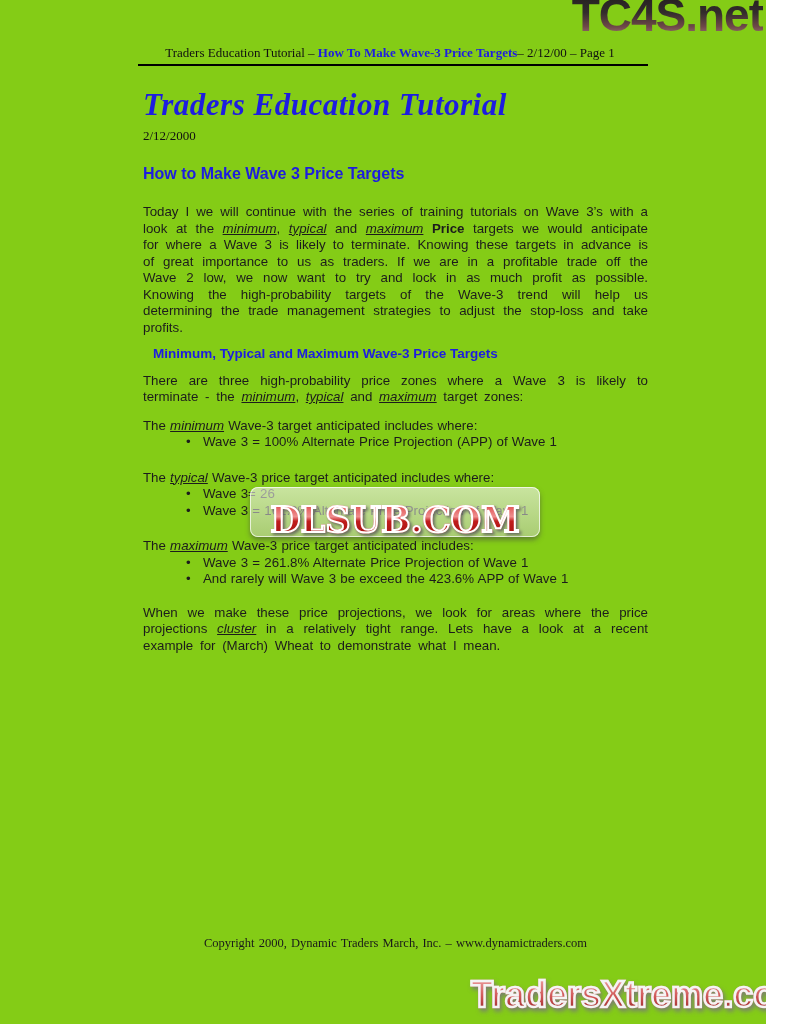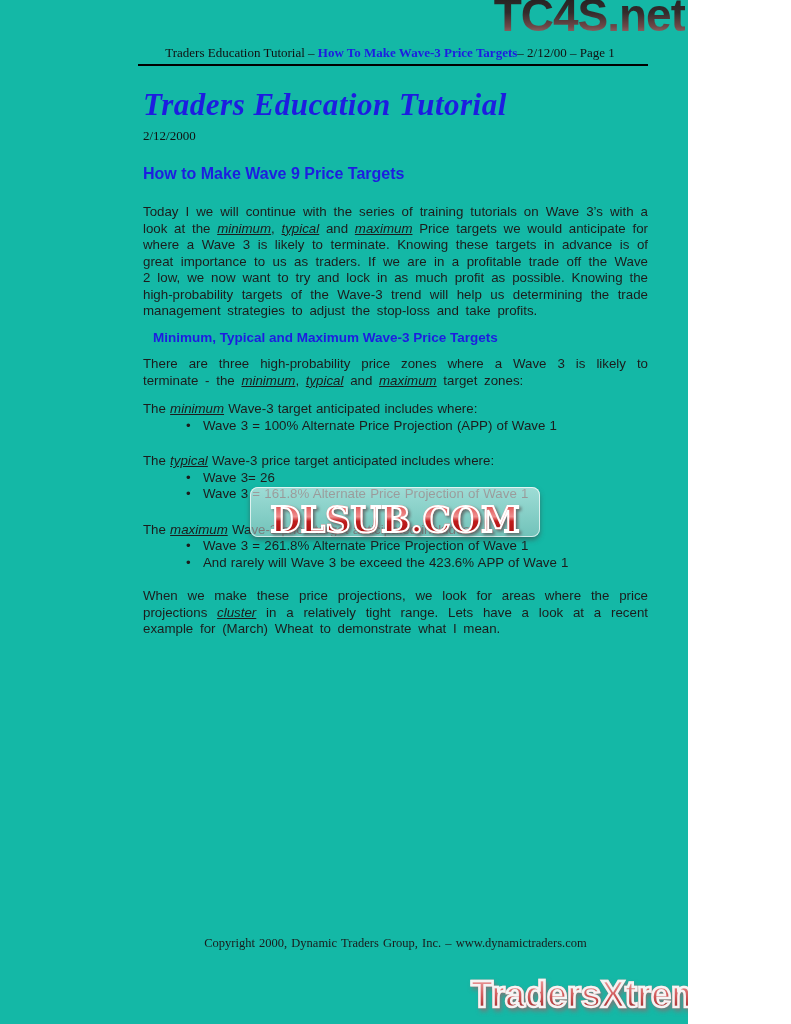--- a/index.html
+++ b/index.html
@@ -1,21 +1,21 @@
 <!DOCTYPE html>
 <html><head>
 <meta charset="utf-8">
 <style>
   :root{
     --blue:#1d1de0;
     --ink:#1c1c1c;
   }
   html,body{margin:0;padding:0;background:#ffffff;}
   .page{
-    position:relative;width:688px;height:1024px;background:#14b8a6;
+    position:relative;width:766px;height:1024px;background:#84cc16;
     overflow:hidden;font-family:"Liberation Sans",sans-serif;color:var(--ink);
   }
 
   
   .tc4s{
     position:absolute;top:-8px;right:3px;
     font:bold 46px/1 "Liberation Sans",sans-serif;letter-spacing:-1px;
     background:linear-gradient(#221e1e 0%,#332c2c 45%,#6e4848 75%,#a87c7c 100%);
     -webkit-background-clip:text;background-clip:text;color:transparent;
     white-space:nowrap;
@@ -36,21 +36,21 @@
     color:var(--blue);letter-spacing:0.5px;
   }
   .doc-date{margin:0 0 20px 0;font:13px/16px "Liberation Serif",serif;color:#111;}
   .doc-heading{margin:0 0 20px 0;font:bold 16px/20px "Liberation Sans",sans-serif;color:var(--blue);}
 
   p.body{
     margin:0;font-size:13.3px;line-height:16.5px;text-align:justify;
     word-spacing:3px;color:var(--ink);
   }
   p.body .it{font-style:italic;text-decoration:underline;}
-  p.body .bd{font-weight:normal;}
+  p.body .bd{font-weight:bold;}
   .mb-par{margin-bottom:3px;}
   .mb-gap{margin-bottom:19px;}
   .mb-big{margin-bottom:17px;}
 
   .subhead{
     margin:10px;font:bold 13.5px/16.5px "Liberation Sans",sans-serif;color:var(--blue);
   }
   p.lead{margin:0 0 12px 0;}
   p.listintro{margin:0;text-align:left;word-spacing:0.5px;}
 
@@ -103,21 +103,21 @@
   <div class="tc4s">TC4S.net</div>
 
   <div class="header-line"><span>Traders Education Tutorial – </span><span class="hl">How To Make Wave-3 Price Targets</span><span>– 2/12/00 – Page 1</span></div>
 
   <div class="rule"></div>
 
   <div class="content">
 
     <h1 class="doc-title">Traders Education Tutorial</h1>
     <div class="doc-date">2/12/2000</div>
-    <h2 class="doc-heading">How to Make Wave 9 Price Targets</h2>
+    <h2 class="doc-heading">How to Make Wave 3 Price Targets</h2>
 
     <p class="body mb-par"><span>Today I we will continue with the series of training tutorials on Wave 3’s with a look at the </span><span class="it">minimum</span><span>, </span><span class="it">typical</span><span> and </span><span class="it">maximum</span><span> </span><span class="bd">Price</span><span> targets we would anticipate for where a Wave 3 is likely to terminate. Knowing these targets in advance is of great importance to us as traders. If we are in a profitable trade off the Wave 2 low, we now want to try and lock in as much profit as possible. Knowing the high-probability targets of the Wave-3 trend will help us determining the trade management strategies to adjust the stop-loss and take profits.</span></p>
 
     <h3 class="subhead">Minimum, Typical and Maximum Wave-3 Price Targets</h3>
 
     <p class="body lead"><span>There are three high-probability price zones where a Wave 3 is likely to terminate - the </span><span class="it">minimum</span><span>, </span><span class="it">typical</span><span> and </span><span class="it">maximum</span><span> target zones:</span></p>
 
     <p class="body listintro"><span>The </span><span class="it">minimum</span><span> Wave-3 target anticipated includes where:</span></p>
     <ul class="blt mb-gap">
       <li>Wave 3 = 100% Alternate Price Projection (APP) of Wave 1</li>
@@ -138,17 +138,17 @@
     </ul>
 
     <p class="body"><span>When we make these price projections, we look for areas where the price projections </span><span class="it">cluster</span><span> in a relatively tight range. Lets have a look at a recent example for (March) Wheat to demonstrate what I mean.</span></p>
 
   </div>
 
   <div class="wm-dlsub">
     <span class="wm-text">DLSUB.COM</span>
   </div>
 
-  <div class="footer">Copyright 2000, Dynamic Traders Group, Inc. – www.dynamictraders.com</div>
+  <div class="footer">Copyright 2000, Dynamic Traders March, Inc. – www.dynamictraders.com</div>
 
   <div class="wm-tx">TradersXtreme.com</div>
 
 </div>
 
 </body></html>

